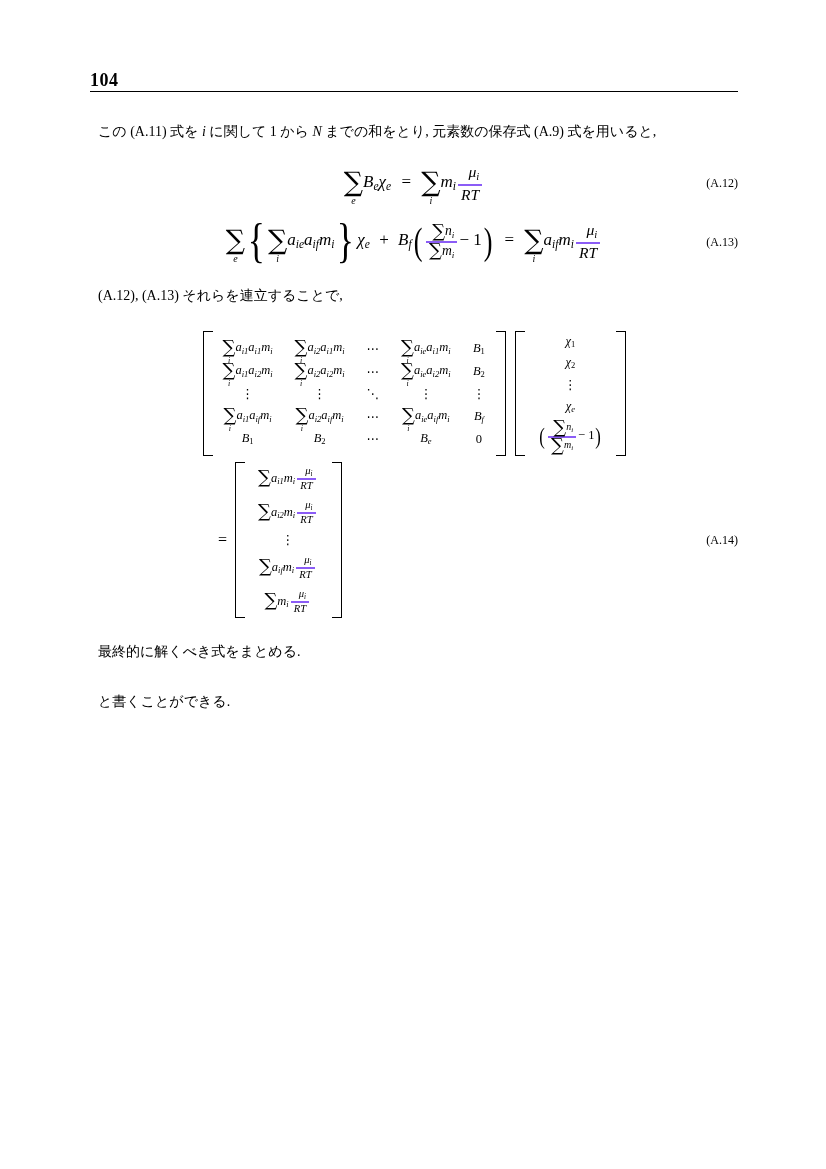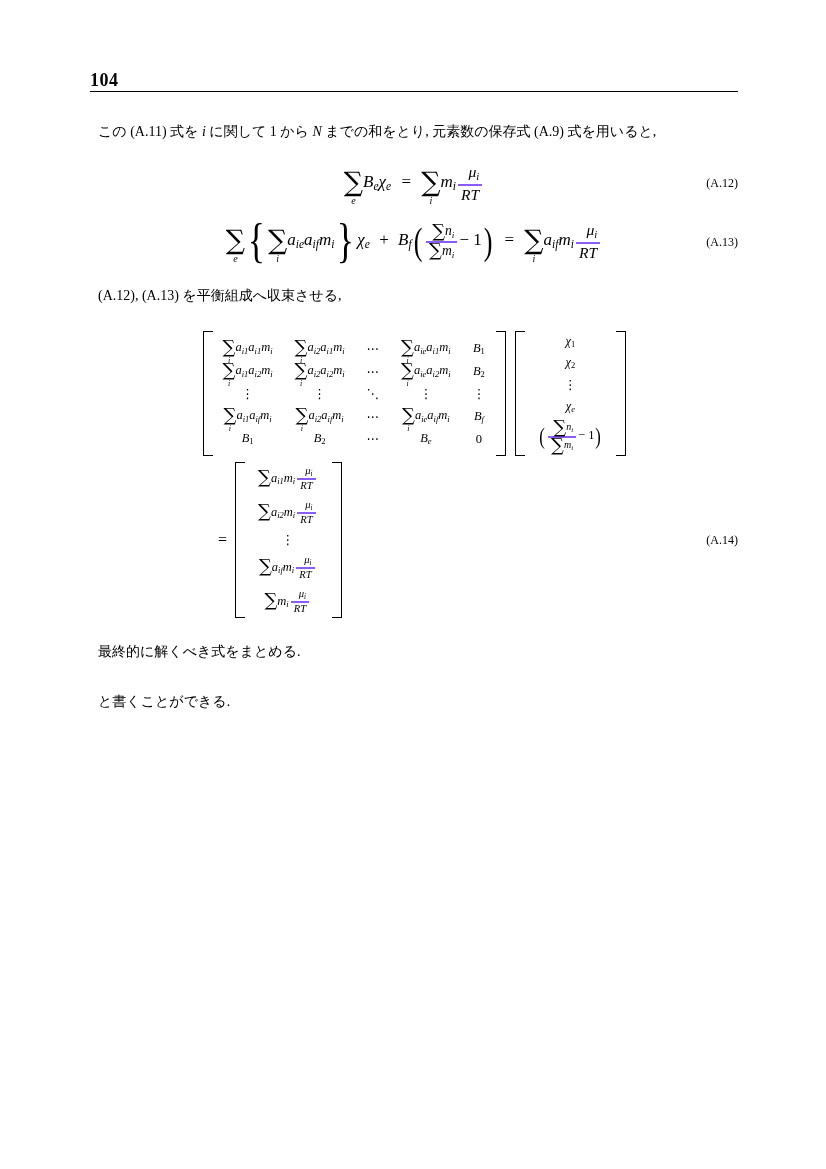--- a/index.html
+++ b/index.html
@@ -218,21 +218,21 @@
           <span class="up" style="padding:0 6px;">=</span>
           <span class="sum"><span class="sig">∑</span><span class="sub">i</span></span><span class="m">a</span><sub class="s">if</sub><span class="m">m</span><sub class="s">i</sub><span class="frac"><span class="num"><span class="m">μ</span><sub class="s">i</sub></span><span class="den"><span class="m">RT</span></span></span>
         </span>
       </div>
       <div class="eq-tag">(A.13)</div>
     </div>
 
 
 
 
-    <p class="para">(A.12), (A.13) を平衡組成へ収束させる,</p>
+    <p class="para">(A.12), (A.13) それらを連立することで,</p>
 
     <div class="matrix-eq eq-block" style="margin-top:22px;">
       <div class="mrow1">
         <span class="bracket left"></span>
         <table class="mat">
           <tbody>
               <tr>
             <td><span class="sum small"><span class="sig">∑</span><span class="sub">i</span></span><span class="m">a</span><sub class="s">i1</sub><span class="m">a</span><sub class="s">i1</sub><span class="m">m</span><sub class="s">i</sub></td>
             <td><span class="sum small"><span class="sig">∑</span><span class="sub">i</span></span><span class="m">a</span><sub class="s">i2</sub><span class="m">a</span><sub class="s">i1</sub><span class="m">m</span><sub class="s">i</sub></td>
             <td>⋯</td>

